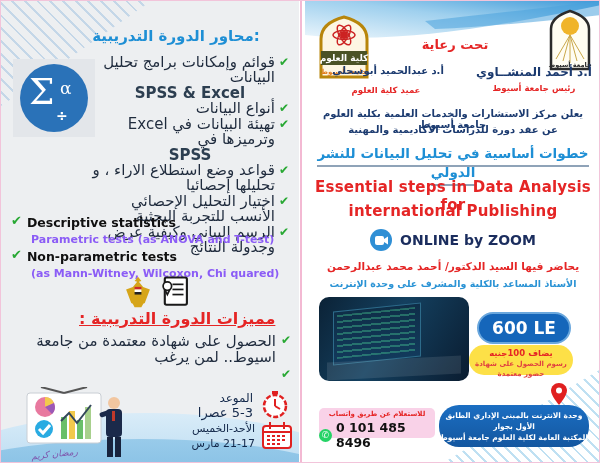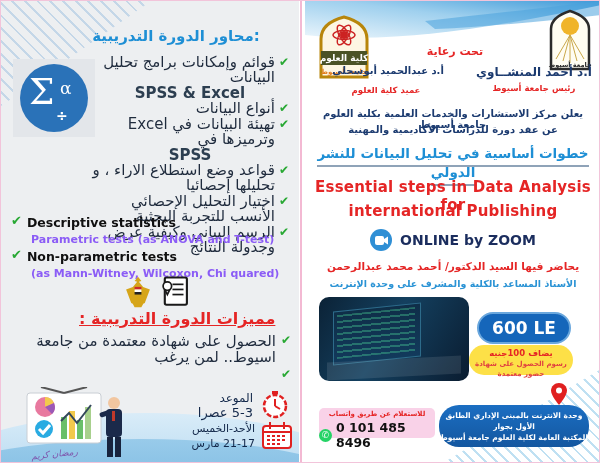--- a/index.html
+++ b/index.html
@@ -235,21 +235,21 @@
       <g stroke="#caa84a" stroke-width="1">
         <line x1="24" y1="28" x2="10" y2="52"></line>
           <line x1="24" y1="28" x2="17" y2="54"></line>
         <line x1="24" y1="28" x2="24" y2="56"></line>
           <line x1="24" y1="28" x2="31" y2="54"></line>
         <line x1="24" y1="28" x2="38" y2="52"></line>
       </g>
       <text x="24" y="60" text-anchor="middle" font-size="6.5" font-weight="bold" fill="#2b2b2b">جامعة أسيوط</text>
     </svg>
 
-    <div class="ab redt ctr rtl" style="left:100px;top:44px;width:100px;font-size:11px;">تحت رعاية</div>
+    <div class="ab redt ctr rtl" style="left:100px;top:36px;width:100px;font-size:13px;">تحت رعاية</div>
 
     <div class="ab navy ctr rtl" style="left:166px;top:64px;width:126px;font-size:12px;">أ.د أحمد المنشــاوي</div>
     <div class="ab redt ctr rtl" style="left:174px;top:82px;width:110px;font-size:8.5px;">رئيس جامعة أسيوط</div>
     <div class="ab navy ctr rtl" style="left:8px;top:64px;width:150px;font-size:10px;">أ.د عبدالحميد أبوسحلي</div>
     <div class="ab redt ctr rtl" style="left:26px;top:84px;width:110px;font-size:8.5px;">عميد كلية العلوم</div>
 
     <div class="ab navy ctr rtl" style="left:2px;top:107px;width:292px;font-size:10px;">يعلن مركز الاستشارات والخدمات العلمية بكلية العلوم جامعة أسيوط</div>
     <div class="ab navy ctr rtl" style="left:2px;top:123px;width:292px;font-size:10px;">عن عقد دورة للدراسات الأكاديمية والمهنية</div>
 
     <div class="ab ctr rtl" style="left:2px;top:142px;width:292px;">

